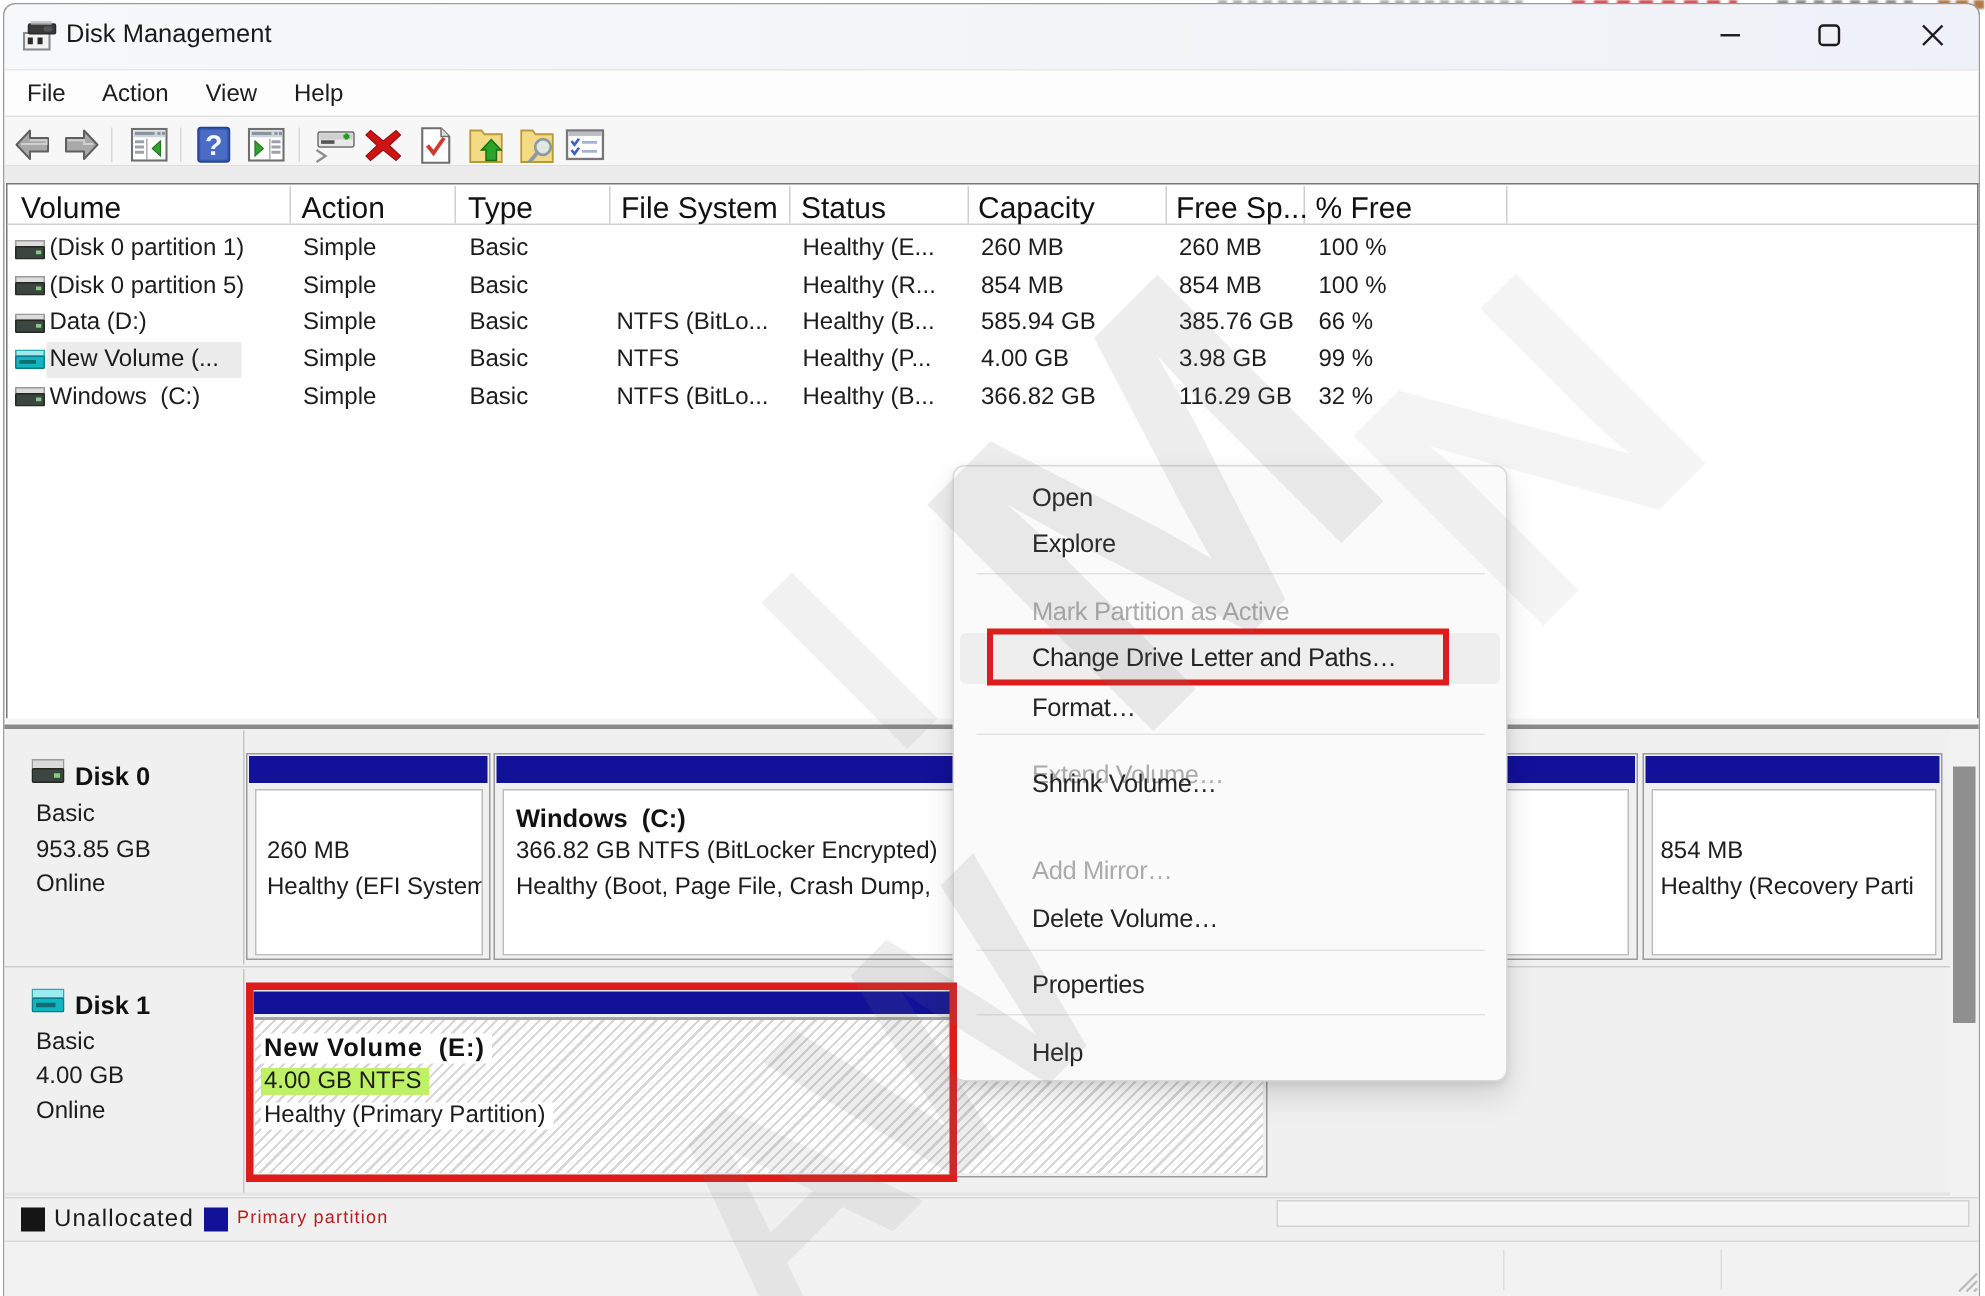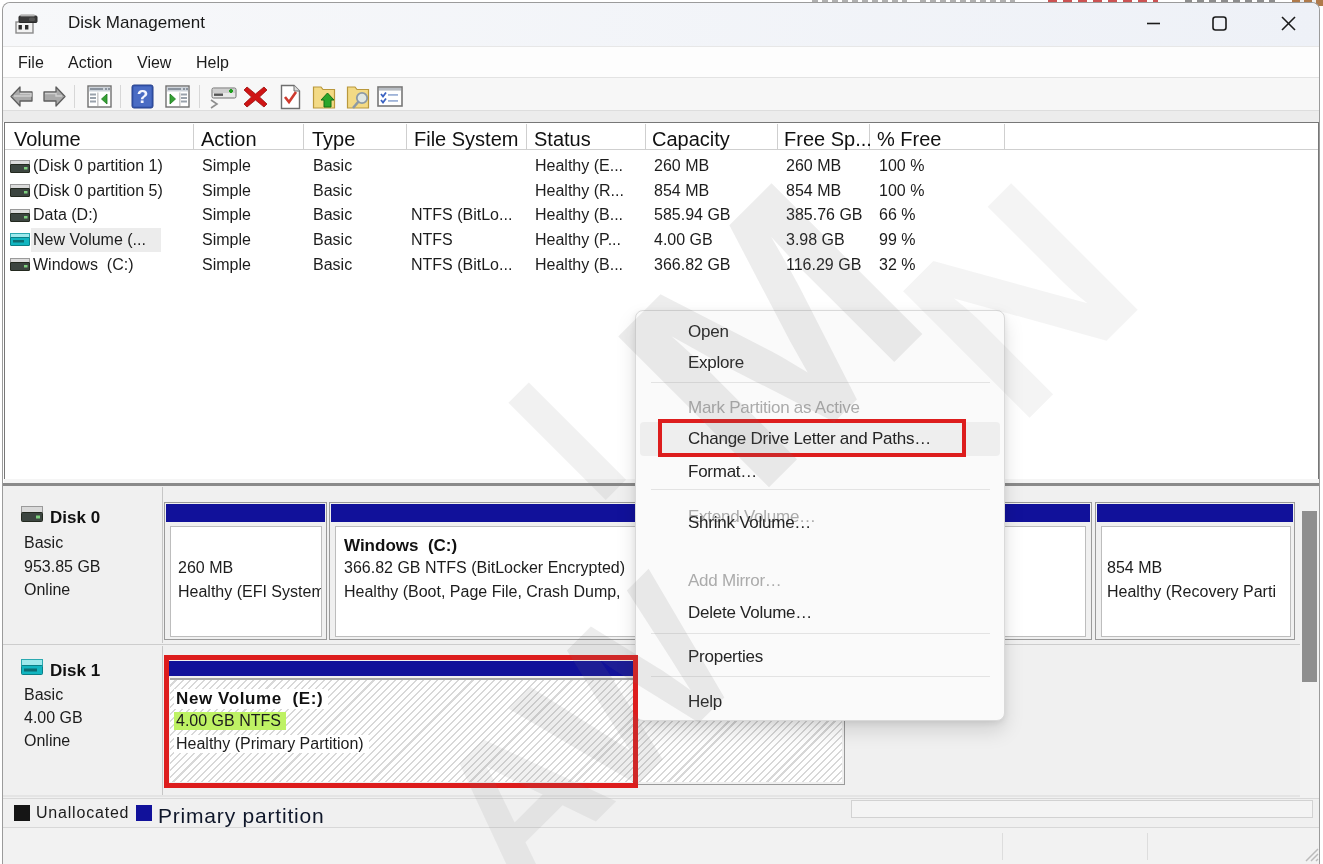--- a/index.html
+++ b/index.html
@@ -27,21 +27,21 @@
   <div class="abs" style="left:3px;top:3px;width:1316px;height:43px;background:linear-gradient(90deg,#f7f8fa,#eef1f7);border-radius:8px 8px 0 0;"></div>
 
   <svg class="abs" style="left:15px;top:13px;" width="24" height="22" viewBox="0 0 24 22">
     <rect x="1" y="9" width="17" height="11" fill="#f2f2f2" stroke="#8a8a8a" stroke-width="1.4"></rect>
     <rect x="3.5" y="12" width="3.4" height="4.5" fill="#2c2c2c"></rect>
     <rect x="10" y="12" width="3.4" height="4.5" fill="#2c2c2c"></rect>
     <rect x="4" y="3" width="18" height="6.5" rx="1" fill="#3a3a3a" stroke="#2a2a2a"></rect>
     <rect x="14" y="4.5" width="6" height="3.5" rx="1.6" fill="#555"></rect>
     <rect x="5.5" y="1" width="14" height="2.5" fill="#bbb" opacity=".8"></rect>
   </svg>
-  <div class="abs" style="left:44px;top:13px;font-size:17px;color:#191919;margin-left:24px;">Disk Management</div>
+  <div class="abs" style="left:44px;top:13px;font-size:17px;color:#191919;">Disk Management</div>
 
   <svg class="abs" style="left:1140px;top:10px;" width="170" height="28" viewBox="0 0 170 28">
     <line x1="7" y1="13.5" x2="20" y2="13.5" stroke="#1b1b1b" stroke-width="1.6"></line>
     <rect x="73" y="7" width="13" height="13" rx="2.5" fill="none" stroke="#1b1b1b" stroke-width="1.6"></rect>
     <line x1="142" y1="7" x2="155" y2="20" stroke="#1b1b1b" stroke-width="1.6"></line>
     <line x1="155" y1="7" x2="142" y2="20" stroke="#1b1b1b" stroke-width="1.6"></line>
   </svg>
 
   <div class="abs" style="left:3px;top:46px;width:1316px;height:32px;background:#fdfdfd;border-top:1px solid #e7e7e7;border-bottom:1px solid #e3e3e3;"></div>
   <div class="abs t16" style="left:18px;top:54px;">File</div>
@@ -286,21 +286,21 @@
   <div class="abs" style="left:3px;top:795px;width:1316px;height:2px;background:#e4e4e4;"></div>
 
   <div class="abs" style="left:1300px;top:487px;width:19px;height:330px;background:#f2f2f2;"></div>
   <div class="abs" style="left:1302px;top:511px;width:15px;height:171px;background:#8f8f8f;"></div>
 
   <div class="abs" style="left:3px;top:798px;width:1316px;height:28px;background:#f0f0f0;border-top:1px solid #d8d8d8;"></div>
   <div class="abs" style="left:851px;top:800px;width:462px;height:18px;background:#f4f4f4;border:1px solid #d2d2d2;"></div>
   <div class="abs" style="left:14px;top:805px;width:16px;height:16px;background:#151515;"></div>
   <div class="abs" style="left:36px;top:804px;font-size:16px;letter-spacing:0.8px;color:#1c1c1c;white-space:nowrap;">Unallocated</div>
   <div class="abs" style="left:136px;top:805px;width:16px;height:16px;background:#11119a;"></div>
-  <div class="abs" style="left:158px;top:804px;font-size:21px;letter-spacing:0.8px;color:#0f172a;white-space:nowrap;">Primary partition</div>
+  <div class="abs" style="left:158px;top:804px;font-size:12px;letter-spacing:0.8px;color:#b91c1c;white-space:nowrap;">Primary partition</div>
 
   <div class="abs" style="left:3px;top:827px;width:1316px;height:37px;background:#f2f2f2;border-top:1px solid #d8d8d8;"></div>
   <div class="abs" style="left:1002px;top:833px;width:1px;height:27px;background:#ddd;"></div>
   <div class="abs" style="left:1147px;top:833px;width:1px;height:27px;background:#ddd;"></div>
   <svg class="abs" style="left:1303px;top:846px;" width="16" height="16" viewBox="0 0 16 16">
       <path d="M15 3 L3 15 M15 8 L8 15 M15 13 L13 15" stroke="#bbb" stroke-width="1.5"></path>
     </svg>
 
   <div class="abs" style="left:635px;top:310px;width:370px;height:411px;background:#fafafa;border:1px solid #d9d9d9;border-radius:8px;box-shadow:0 10px 20px rgba(0,0,0,0.13), 0 2px 6px rgba(0,0,0,0.08);z-index:50;"></div>
   <div class="abs" style="z-index:51;left:640px;top:422px;width:360px;height:34px;background:#eeeeee;border-radius:4px;"></div>

